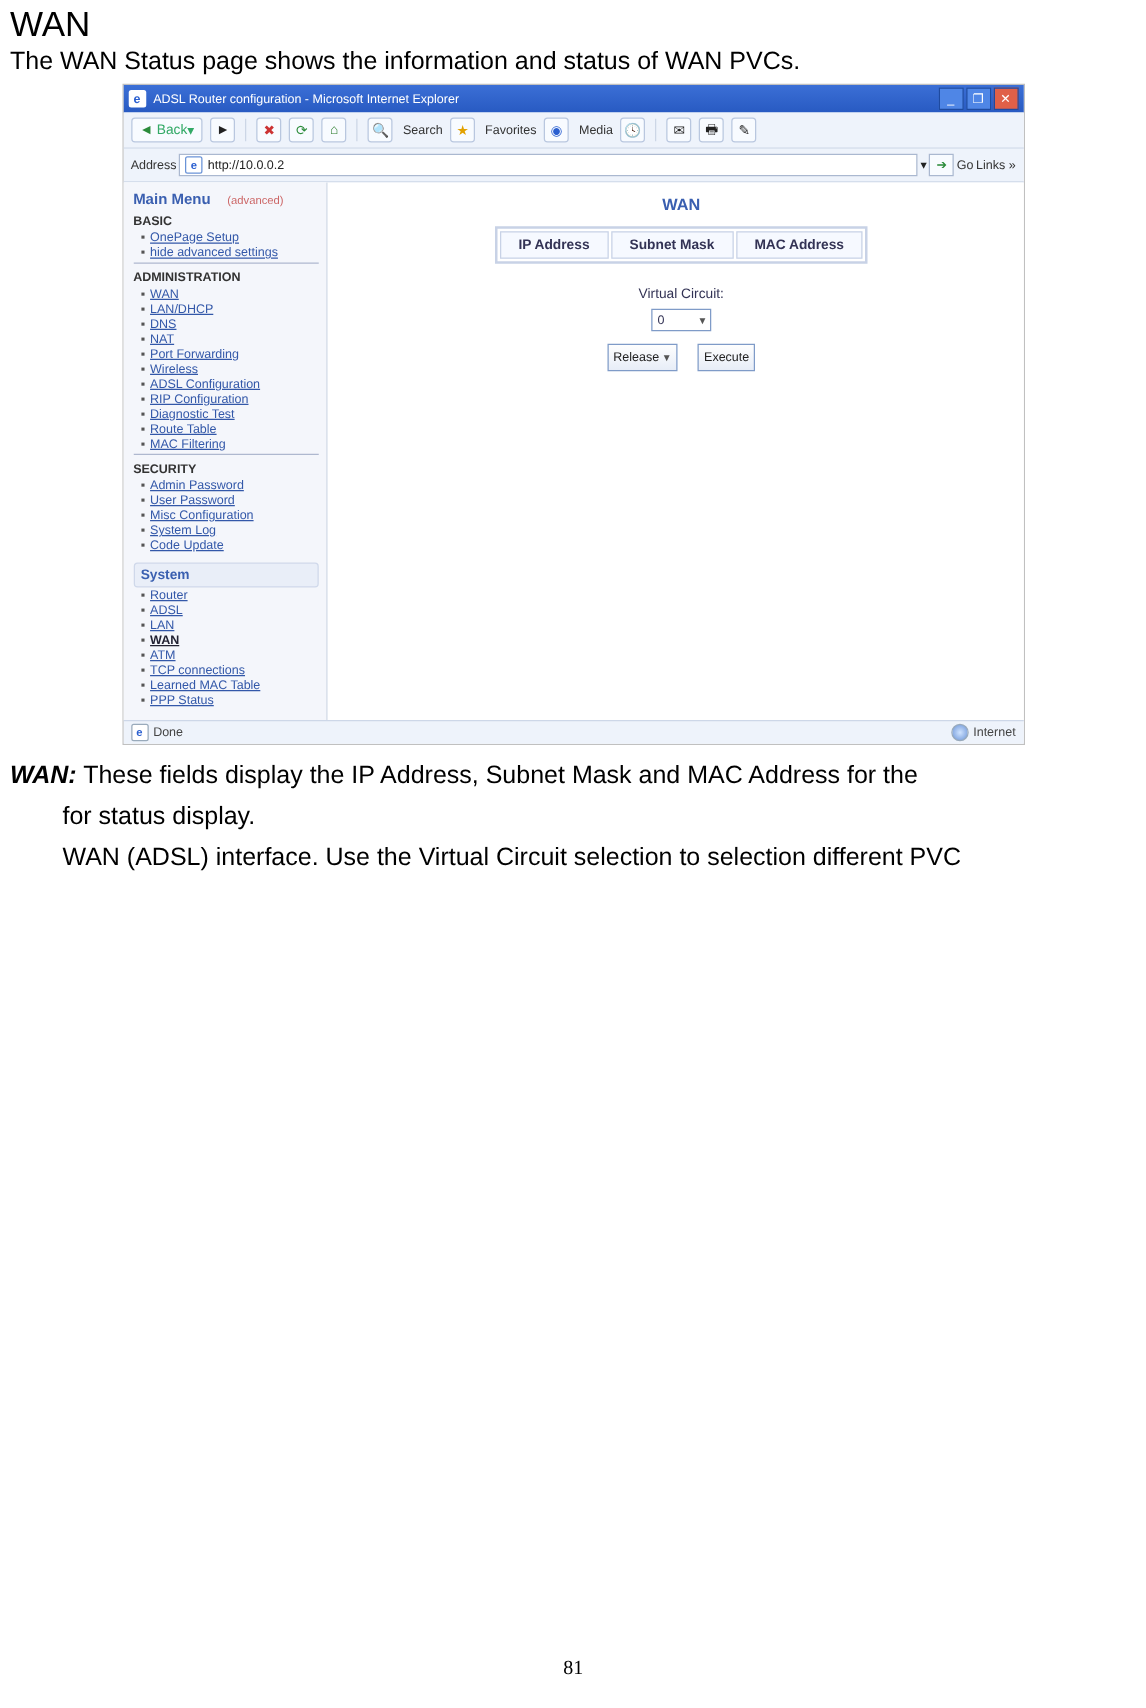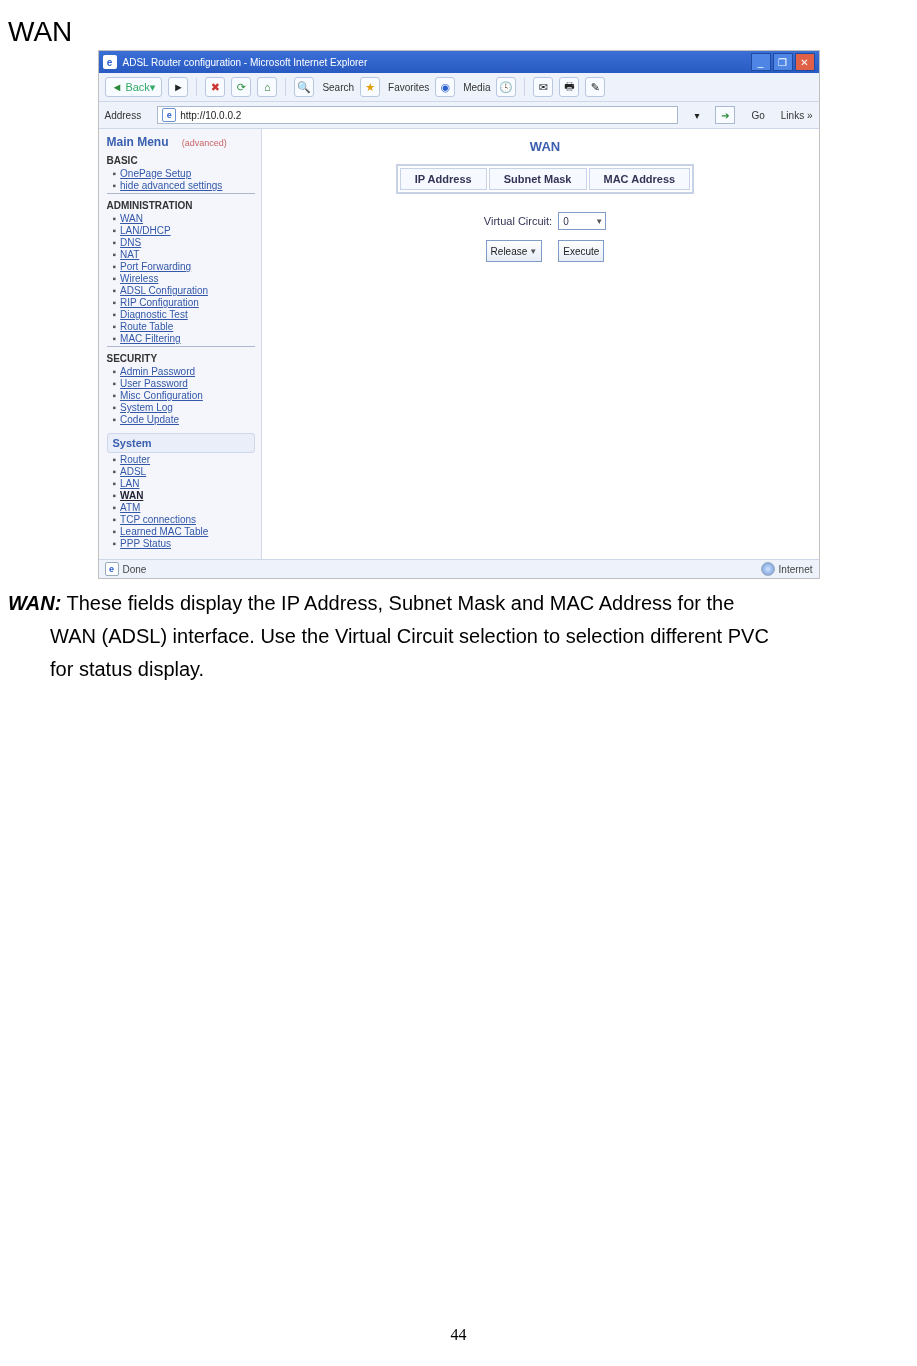--- a/index.html
+++ b/index.html
@@ -5,21 +5,21 @@
   body {
     margin: 0;
     padding: 0;
     font-family: Arial, Helvetica, sans-serif;
     background: #fff;
     width: 917px;
     height: 1366px;
     position: relative;
   }
   .page {
-    padding: 16px 8px;
+    padding: 4px 8px;
   }
   .title {
     font-size: 28px;
     font-weight: normal;
     margin: 0 0 2px 0;
   }
   .intro {
     font-size: 20px;
     margin: 0 0 6px 0;
   }
@@ -95,21 +95,21 @@
   .tbtn.back .arrow { color: #2b8b3a; font-weight: bold; margin-right: 3px;}
   .tbtn .ico { font-size: 11px; }
   .tsep { width:1px; height:18px; background:#ccd6e6; margin:0 2px;}
   .tlbl { font-size:10px; color:#333; margin-left:2px;}
   
   .addressbar {
     background: #eef3fb;
     padding: 4px 6px;
     display: flex;
     align-items: center;
-    gap: 16px;
+    gap: 2px;
     border-bottom: 1px solid #cdd7e8;
   }
   .addressbar .albl { font-size:10px; color:#333; }
   .addressbar .afield {
     flex: 1;
     background: #fff;
     border: 1px solid #aab8d0;
     height: 16px;
     display: flex;
     align-items: center;
@@ -231,20 +231,21 @@
     font-weight: bold;
     text-align: center;
   }
   .vcrow {
     margin-top: 18px;
     font-size: 11px;
     color: #335;
     display: flex;
     align-items: center;
     gap: 6px;
+    flex-direction: column;
   }
   .vcselect {
     border: 1px solid #7f9bc8;
     background: #fff;
     height: 16px;
     width: 40px;
     font-size: 10px;
     display: inline-flex;
     align-items: center;
     justify-content: space-between;
@@ -314,20 +315,21 @@
     text-align: center;
     font-family: "Times New Roman", serif;
     font-size: 16px;
   }
 </style>
 </head>
 <body>
 
 <div class="page">
   <h1 class="title">WAN</h1>
+  <p class="intro">The WAN Status page shows the information and status of WAN PVCs.</p>
 
   <div class="screenshot">
 
     <div class="titlebar">
       <span class="titleicon">e</span>
       <span>ADSL Router configuration - Microsoft Internet Explorer</span>
       <span class="spacer"></span>
       <span class="winbtn min">_</span>
       <span class="winbtn max">❐</span>
       <span class="winbtn close">✕</span>
@@ -472,18 +474,18 @@
       <span class="spacer"></span>
       <span class="zone">
         <span class="zoneicon"></span>
         <span>Internet</span>
       </span>
     </div>
   </div>
 
   <div class="bodytext">
     <span class="label">WAN:</span><span> These fields display the IP Address, Subnet Mask and MAC Address for the</span>
+    <span class="indent">for status display.</span>
     <span class="indent">WAN (ADSL) interface. Use the Virtual Circuit selection to selection different PVC</span>
-    <span class="indent">for status display.</span>
   </div>
 </div>
 
-<div class="pagenum">44</div>
+<div class="pagenum">81</div>
 
 </body></html>

